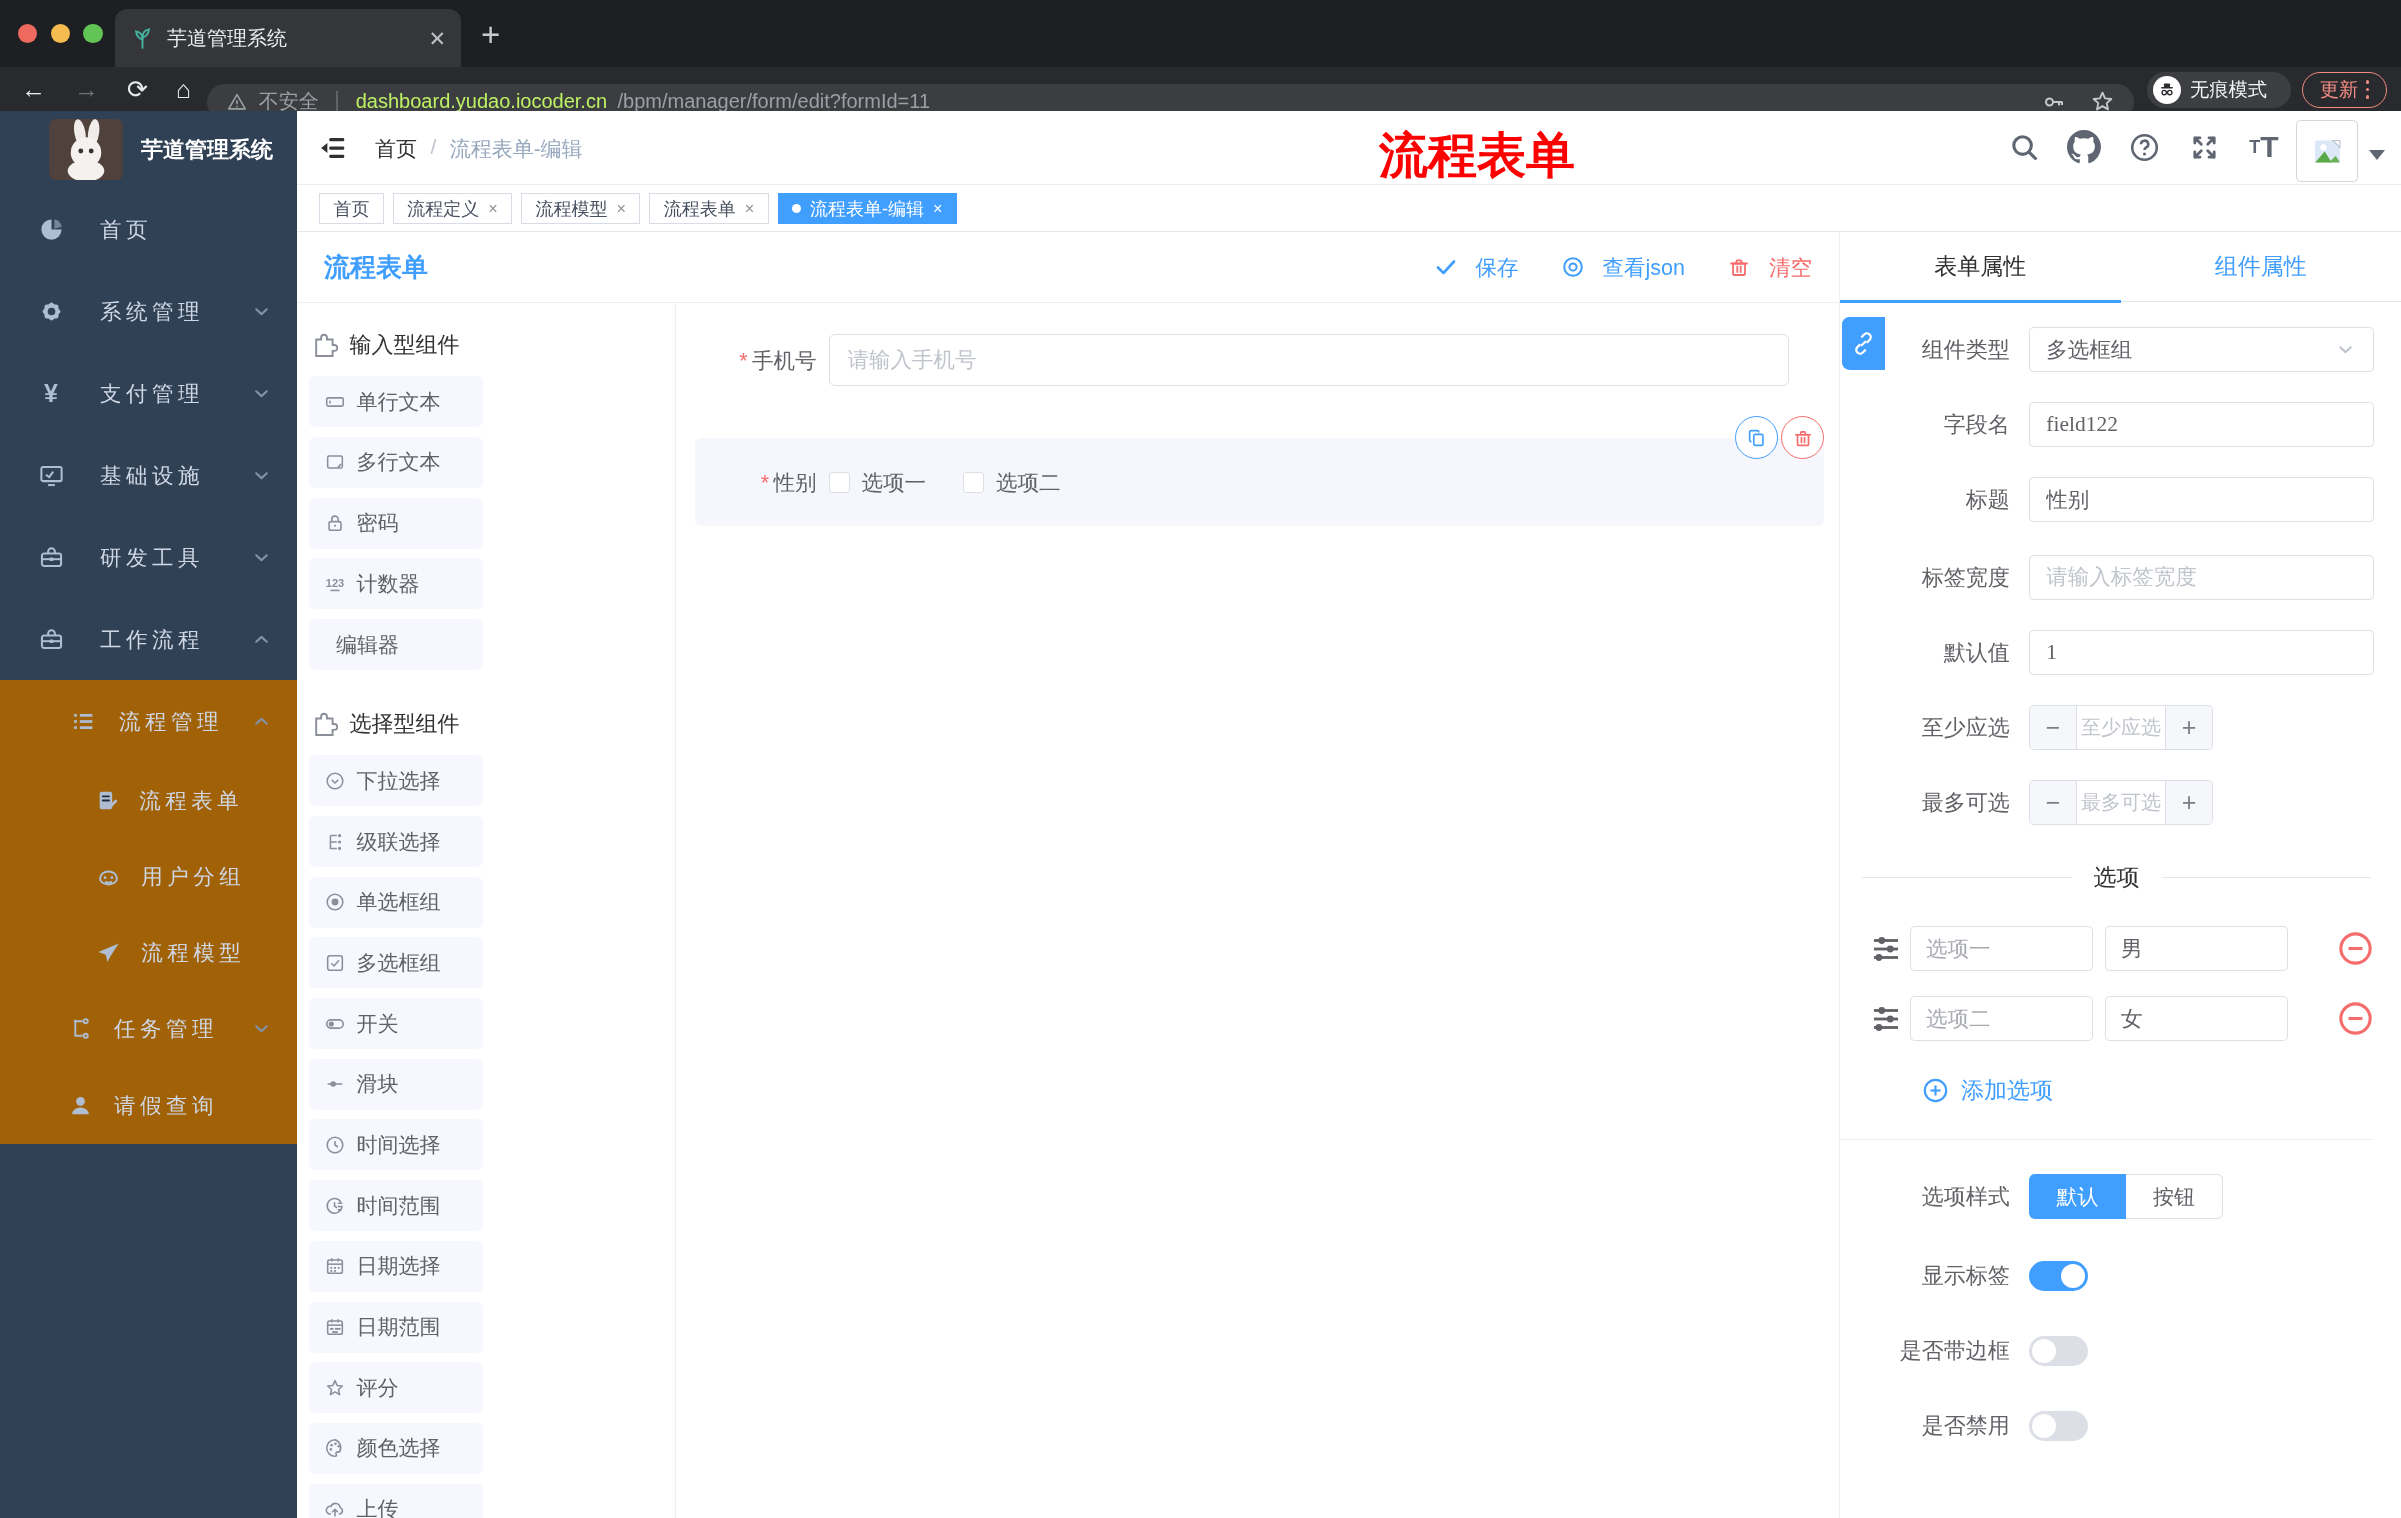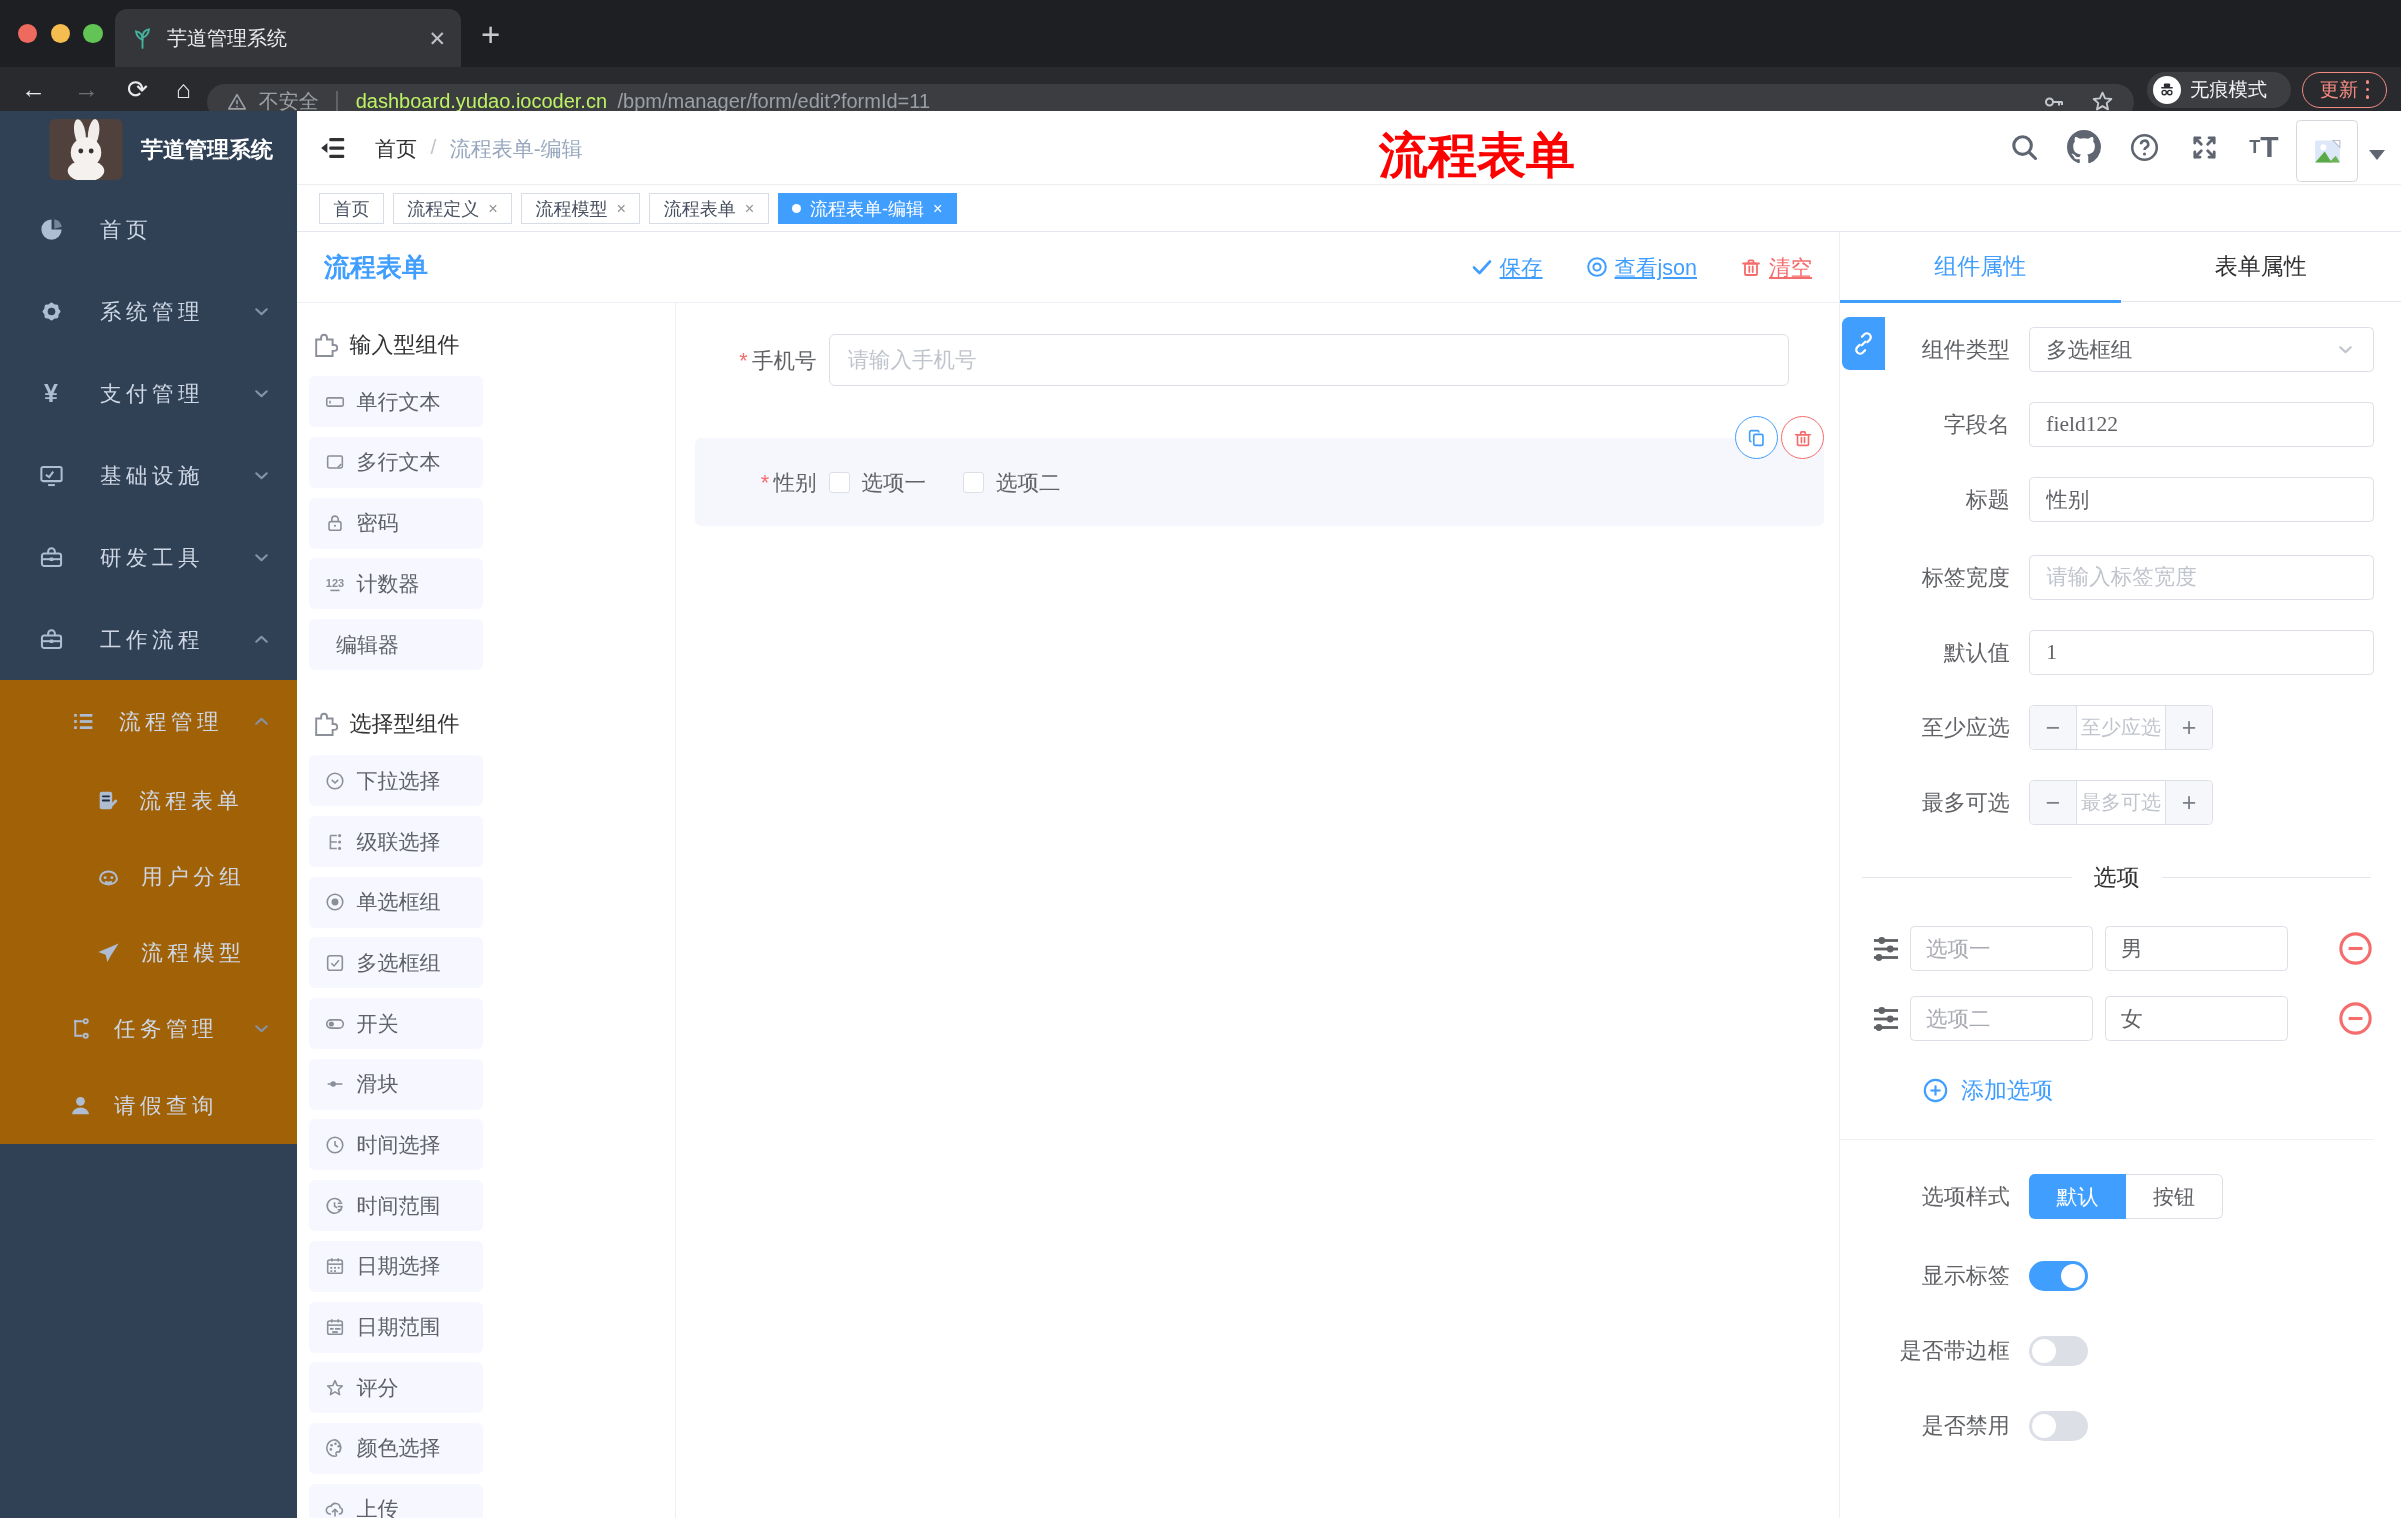--- a/index.html
+++ b/index.html
@@ -87,21 +87,21 @@
   .tag .x { font-size:16.3px; color:#909399; }
   .tag.active { background:#409eff; border-color:#409eff; color:#fff; }
   .tag.active .x { color:#fff; }
   .tag-dot { width:9px; height:9px; border-radius:50%; background:#fff; }
 
   
   .toolbar2 { position:absolute; left:297px; top:232px; width:1542px; height:71px; background:#fff;
               border-bottom:1.5px solid #eceff4; display:flex; align-items:center; padding:0 27px; }
   .panel-title { color:#409eff; font-size:26px; font-weight:bold; }
   .tool-actions { margin-left:auto; display:flex; align-items:center; gap:42px; }
-  .tool-btn { display:flex; align-items:center; gap:6px; font-size:21.5px; color:#409eff; cursor:pointer;text-decoration:underline; }
+  .tool-btn { display:flex; align-items:center; gap:18px; font-size:21.5px; color:#409eff; cursor:pointer; }
   .tool-btn.red { color:#f56c6c; }
 
   .leftpanel { position:absolute; left:297px; top:303px; width:379px; height:1216px; background:#fff;
                border-right:1.5px solid #eceff4; padding:27px 12px 0 12px; overflow:hidden; }
   .sec-head { display:flex; align-items:center; gap:12px; font-size:22px; color:#303133; margin:0 0 16.3px 1.5px; }
   .pill-grid { display:flex; flex-wrap:wrap; gap:9.7px 7.4px; margin-bottom:39px; }
   .pill { width:174px; height:51px; background:#f6f7ff; border-radius:6px; display:flex; align-items:center;
           padding-left:15px; gap:10.4px; font-size:21px; color:#5f6368; cursor:grab; }
   .pill.noicon { padding-left:27px; }
   .req::before { content:"*"; color:#f56c6c; margin-right:4.5px; }
@@ -873,22 +873,22 @@
       <span class="cb-item">
           <span class="cbox"></span>
           <span>选项二</span>
         </span>
     </span>
   </div>
 </div>
 
 <div class="rightpanel">
   <div class="rp-tabs">
+    <span class="rp-tab">表单属性</span>
     <span class="rp-tab active">组件属性</span>
-    <span class="rp-tab">表单属性</span>
     <span class="rp-underline"></span>
   </div>
   <div class="chain-tab">
     <svg width="27" height="27" viewBox="0 0 24 24">
         <use href="#i-chain"></use>
       </svg>
   </div>
   <div class="rp-body">
     <div class="prop-row">
       <span class="prop-label">组件类型</span>

